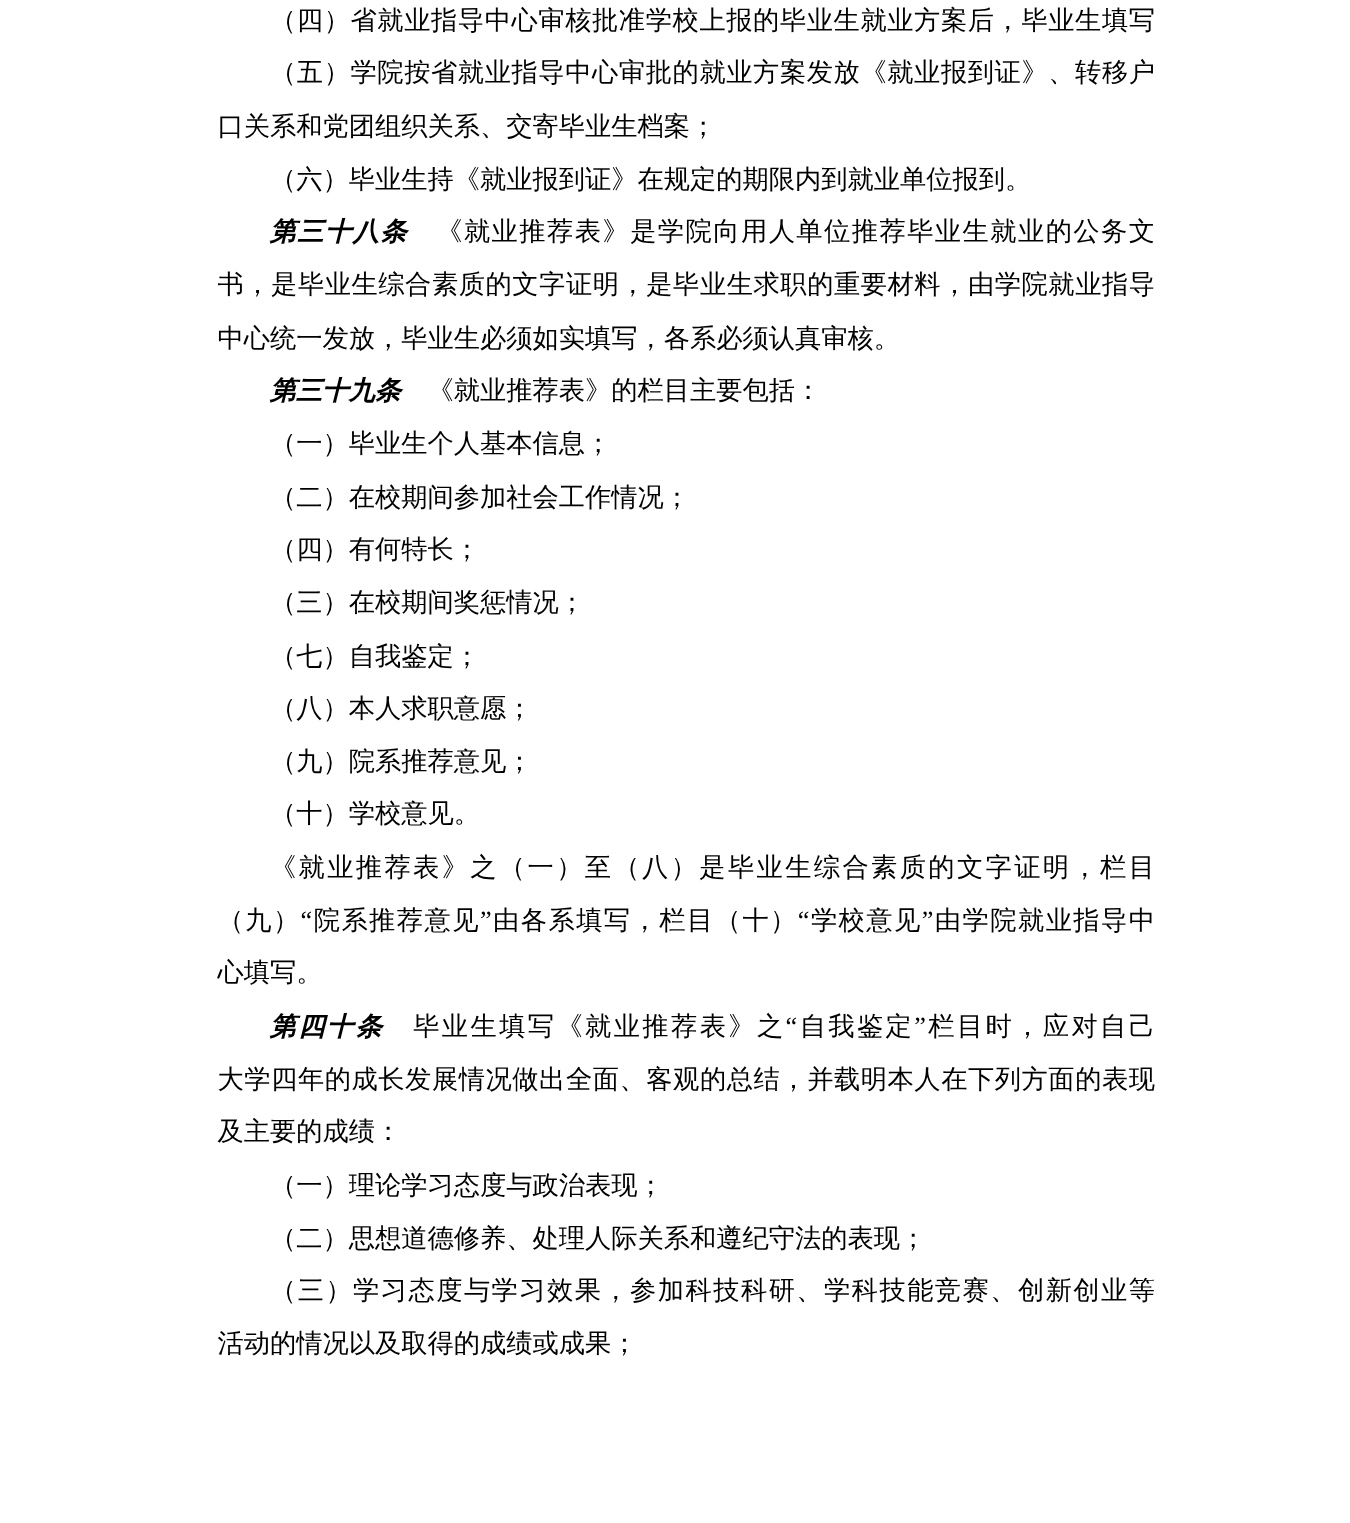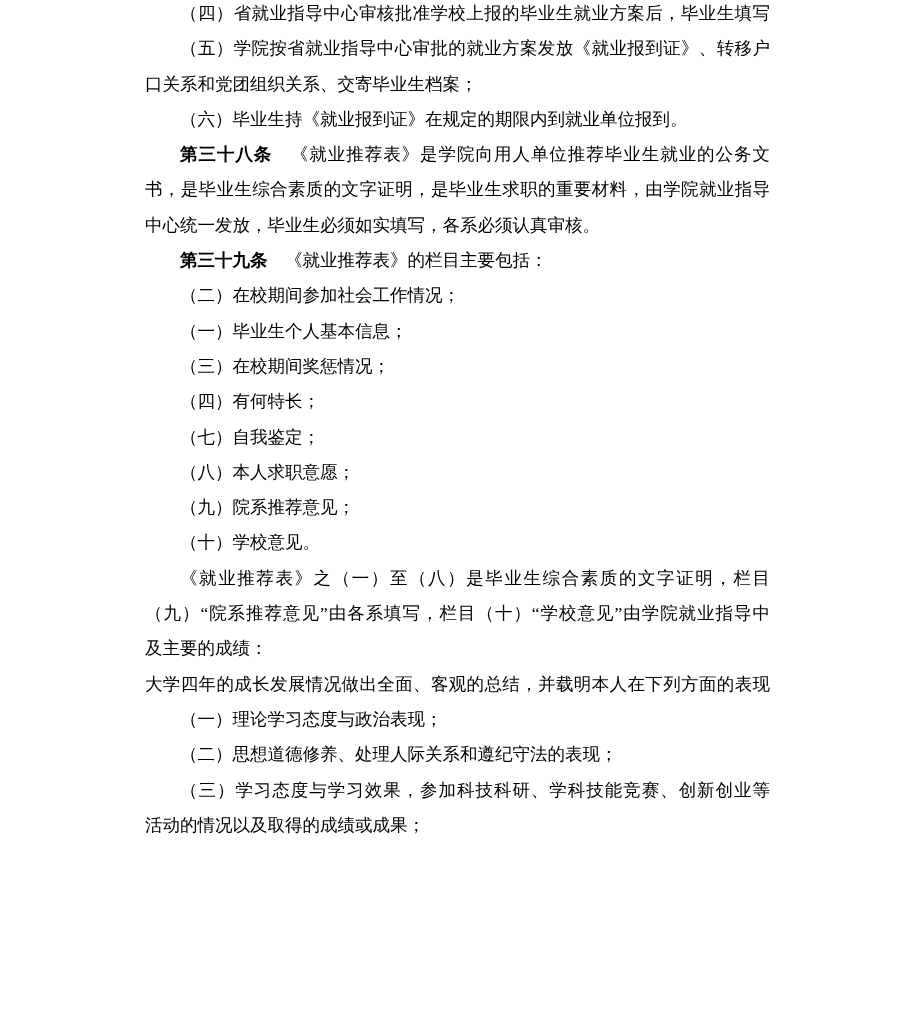--- a/index.html
+++ b/index.html
@@ -25,43 +25,46 @@
   }
   .line.indent {
     text-indent: 2em;
   }
   .line.fill {
     
     text-align-last: justify;
   }
   .term {
     font-weight: bold;
+    font-style: italic;
   }
 </style>
 </head>
 <body>
 
 <div class="page">
   <div class="line indent fill"><span>（四）省就业指导中心审核批准学校上报的毕业生就业方案后，毕业生填写</span></div>
   <div class="line indent fill"><span>（五）学院按省就业指导中心审批的就业方案发放《就业报到证》、转移户</span></div>
   <div class="line"><span>口关系和党团组织关系、交寄毕业生档案；</span></div>
   <div class="line indent"><span>（六）毕业生持《就业报到证》在规定的期限内到就业单位报到。</span></div>
   <div class="line indent fill"><b class="term">第三十八条</b><span>　《就业推荐表》是学院向用人单位推荐毕业生就业的公务文</span></div>
   <div class="line fill"><span>书，是毕业生综合素质的文字证明，是毕业生求职的重要材料，由学院就业指导</span></div>
   <div class="line"><span>中心统一发放，毕业生必须如实填写，各系必须认真审核。</span></div>
   <div class="line indent"><b class="term">第三十九条</b><span>　《就业推荐表》的栏目主要包括：</span></div>
+  <div class="line indent"><span>（一）毕业生个人基本信息；</span></div>
   <div class="line indent"><span>（二）在校期间参加社会工作情况；</span></div>
-  <div class="line indent"><span>（一）毕业生个人基本信息；</span></div>
+  <div class="line indent"><span>（四）有何特长；</span></div>
   <div class="line indent"><span>（三）在校期间奖惩情况；</span></div>
-  <div class="line indent"><span>（四）有何特长；</span></div>
   <div class="line indent"><span>（七）自我鉴定；</span></div>
   <div class="line indent"><span>（八）本人求职意愿；</span></div>
   <div class="line indent"><span>（九）院系推荐意见；</span></div>
   <div class="line indent"><span>（十）学校意见。</span></div>
   <div class="line indent fill"><span>《就业推荐表》之（一）至（八）是毕业生综合素质的文字证明，栏目</span></div>
   <div class="line fill"><span>（九）“院系推荐意见”由各系填写，栏目（十）“学校意见”由学院就业指导中</span></div>
+  <div class="line"><span>心填写。</span></div>
+  <div class="line indent fill"><b class="term">第四十条</b><span>　毕业生填写《就业推荐表》之“自我鉴定”栏目时，应对自己</span></div>
+  <div class="line fill"><span>大学四年的成长发展情况做出全面、客观的总结，并载明本人在下列方面的表现</span></div>
   <div class="line"><span>及主要的成绩：</span></div>
-  <div class="line fill"><span>大学四年的成长发展情况做出全面、客观的总结，并载明本人在下列方面的表现</span></div>
   <div class="line indent"><span>（一）理论学习态度与政治表现；</span></div>
   <div class="line indent"><span>（二）思想道德修养、处理人际关系和遵纪守法的表现；</span></div>
   <div class="line indent fill"><span>（三）学习态度与学习效果，参加科技科研、学科技能竞赛、创新创业等</span></div>
   <div class="line"><span>活动的情况以及取得的成绩或成果；</span></div>
 </div>
 
 </body></html>

